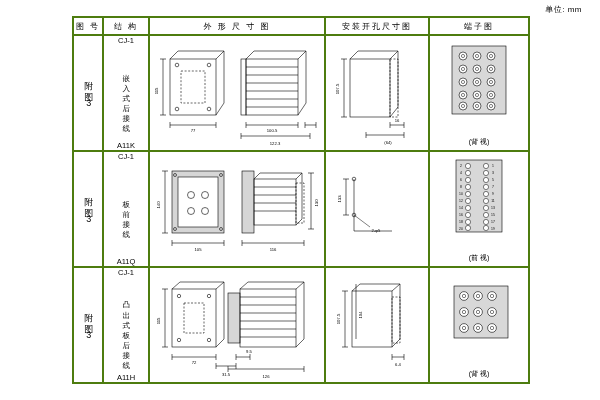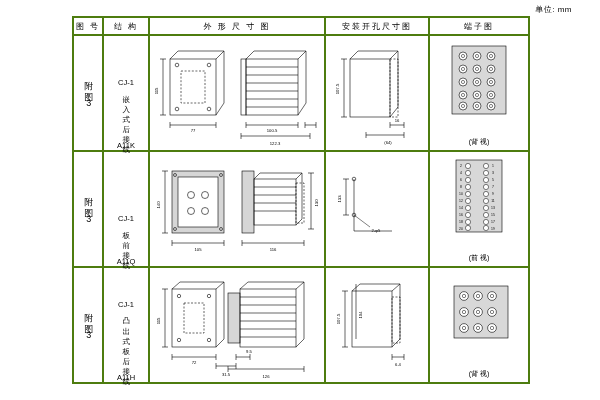--- a/index.html
+++ b/index.html
@@ -7,21 +7,21 @@
     width:600px;height:400px;
     background:#ffffff;
     font-family:"Liberation Sans", sans-serif;
     color:#000;
     overflow:hidden;
   }
   .page{position:relative;width:600px;height:400px;}
 
   .unit{
     position:absolute;
-    right:28px;top:4px;
+    right:18px;top:4px;
     font-size:8px;
     letter-spacing:0.5px;
   }
 
   table.main{
     position:absolute;
     left:72px;top:16px;
     width:456px;
     border-collapse:collapse;
     table-layout:fixed;
@@ -60,21 +60,21 @@
     text-orientation:upright;
     font-size:7.5px;
     line-height:1.25;
     letter-spacing:0.5px;
     display:inline-block;
   }
   .struct-inner{
     display:flex;
     flex-direction:column;
     align-items:center;
-    justify-content:flex-end;
+    justify-content:space-between;
     height:100%;
     gap:2px;
   }
   .struct-top{font-size:7.5px;}
   .struct-bot{font-size:7.5px;}
 
   .cellwrap{position:relative;width:100%;height:100%;}
   .cap{
     position:absolute;
     bottom:3px;left:0;right:0;

